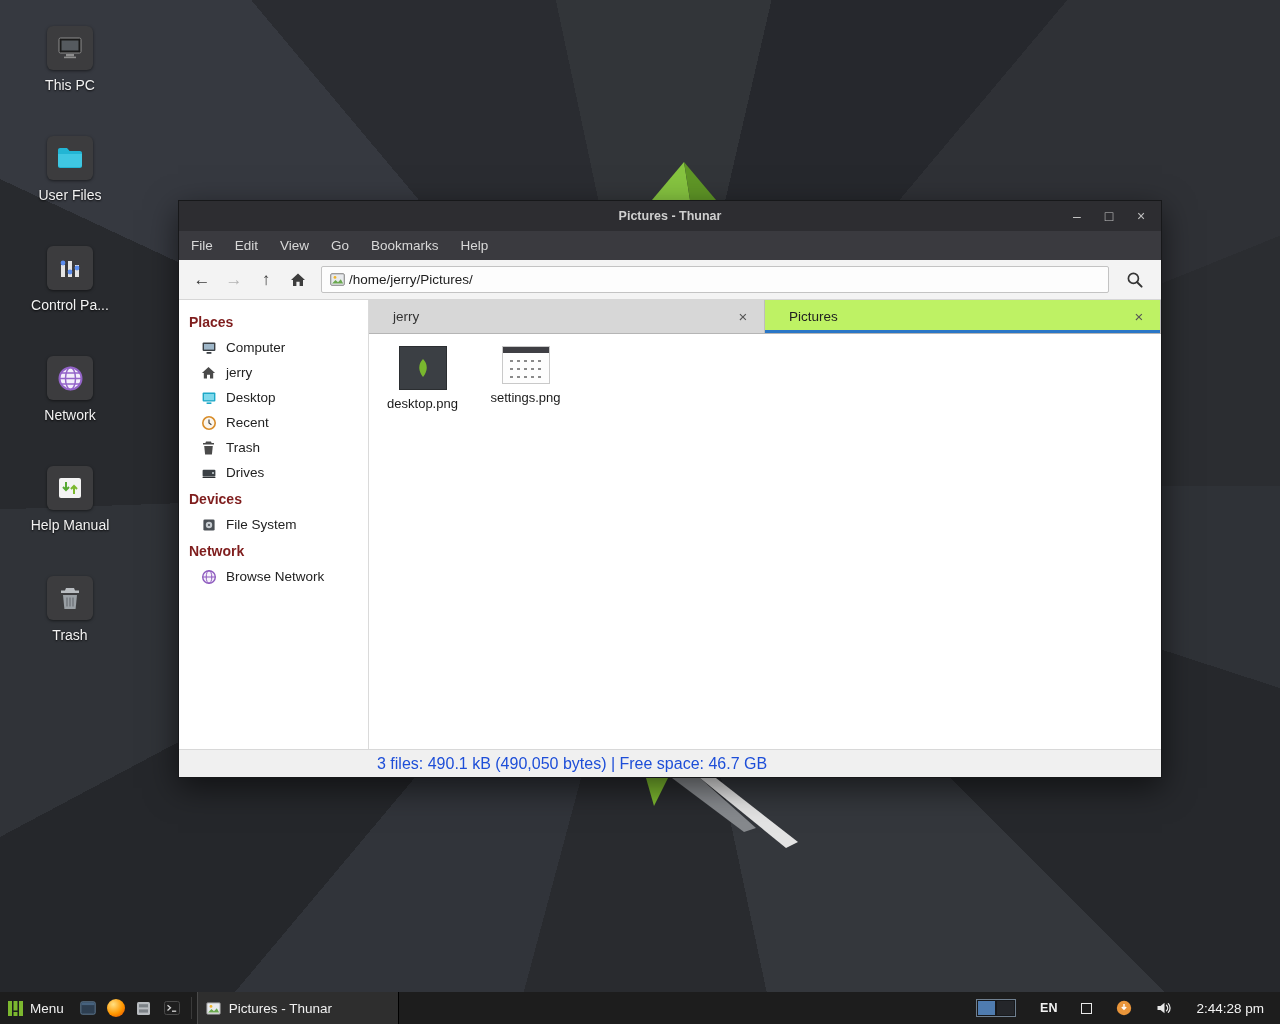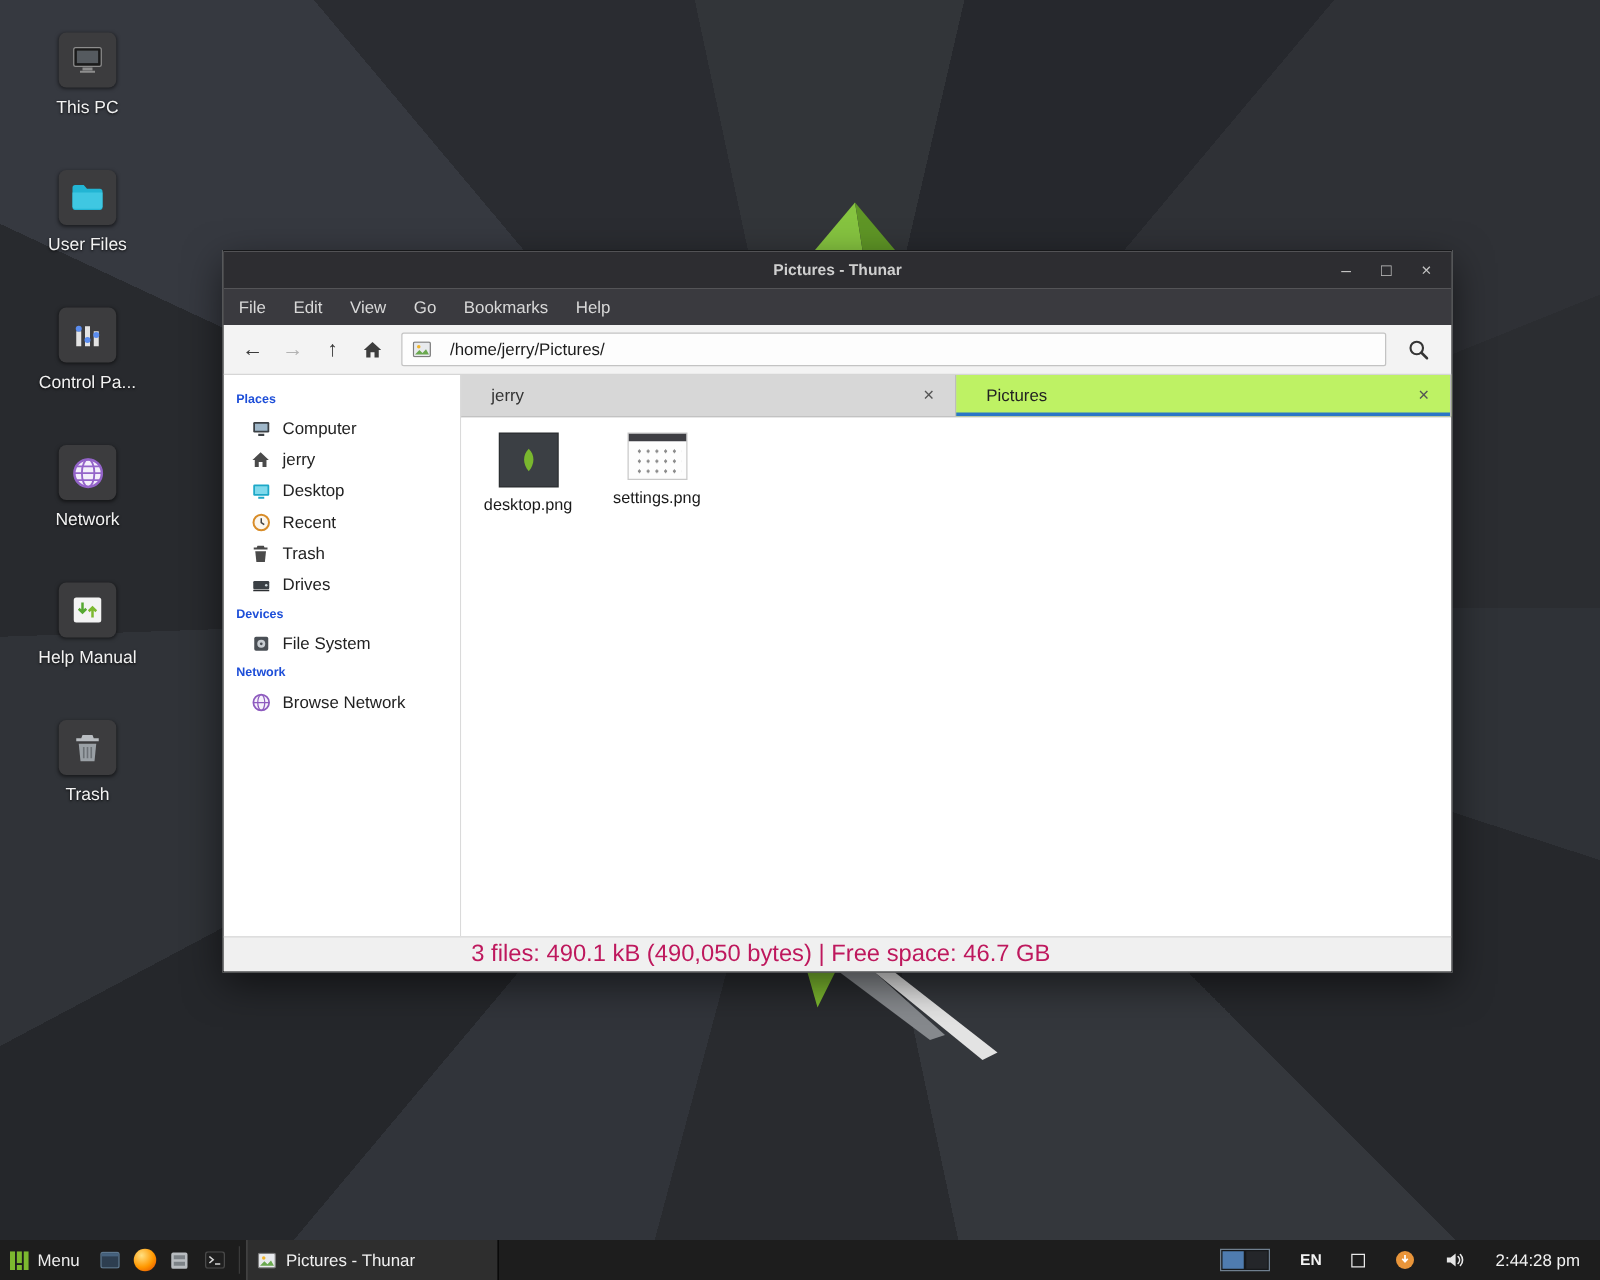--- a/index.html
+++ b/index.html
@@ -29,27 +29,27 @@
     box-shadow:0 10px 30px rgba(0,0,0,.55); }
   .titlebar { height:30px; background:#2d2d31; position:relative; display:flex; align-items:center; justify-content:center; flex:0 0 auto; }
   .title { font-size:12.5px; font-weight:bold; color:#cfcfcf; }
   .controls { position:absolute; right:4px; top:0; height:30px; display:flex; }
   .wbtn { width:32px; height:30px; display:flex; align-items:center; justify-content:center; color:#c2c2c2; font-size:14px; cursor:default; }
   .menubar { height:29px; background:#3a3a3f; display:flex; align-items:center; padding-left:1px; flex:0 0 auto; }
   .menu-item { padding:0 11px; font-size:13.5px; color:#d8d8d8; line-height:29px; }
   .toolbar { height:40px; background:#f3f3f3; border-bottom:1px solid #d6d6d6; display:flex; align-items:center; padding:0 8px; gap:2px; flex:0 0 auto; }
   .navbtn { width:30px; height:28px; display:flex; align-items:center; justify-content:center; font-size:17px; color:#3a3a3a; border-radius:3px; }
   .navbtn.disabled { color:#b3b3b3; }
-  .pathbar { flex:1; height:27px; margin:0 6px; background:#fdfdfd; border:1px solid #c3c3c3; border-radius:2px; display:flex; align-items:center; padding:0 8px; gap:15px; }
+  .pathbar { flex:1; height:27px; margin:0 6px; background:#fdfdfd; border:1px solid #c3c3c3; border-radius:2px; display:flex; align-items:center; padding:0 8px; gap:4px; }
   .path-text { font-size:13.5px; color:#1d1d1d; }
   .searchbtn { width:36px; height:28px; display:flex; align-items:center; justify-content:center; }
 
   .wbody { flex:1; display:flex; min-height:0; }
   .sidebar { width:190px; background:#ffffff; border-right:1px solid #dadada; padding-top:8px; overflow:hidden; }
-  .sb-header { font-size:10px; font-weight:bold; color:#1d4ed8; padding:6px 10px 5px 10px; }
+  .sb-header { font-size:14px; font-weight:bold; color:#7f1d1d; padding:6px 10px 5px 10px; }
   .sb-item { display:flex; align-items:center; gap:9px; padding:4px 8px 4px 21px; cursor:default; }
   .sb-label { font-size:13.5px; color:#222; }
   .sb-icon { width:17px; height:17px; display:flex; align-items:center; justify-content:center; }
 
   .rpane { flex:1; display:flex; flex-direction:column; min-width:0; }
   .tabs { height:34px; display:flex; background:#cfcfcf; border-bottom:1px solid #b5b5b5; flex:0 0 auto; }
   .tab { flex:1; display:flex; align-items:center; padding:0 12px 0 24px; font-size:13.5px; color:#333;
     background:#d7d7d7; border-right:1px solid #bdbdbd; position:relative; }
   .tab.active { background:#bef264; box-shadow:inset 0 -3px 0 #2a76c6; color:#222; }
   .tclose { margin-left:auto; color:#555; font-size:15px; width:18px; text-align:center; }
@@ -59,21 +59,21 @@
   .thumb-desktop { width:46px; height:42px; background:#3b3f44; box-shadow:0 0 0 1px #2b2e31; display:flex; align-items:center; justify-content:center; }
   .thumb-menu { width:46px; height:38px; background:#f4f4f4; position:relative; display:flex; align-items:center; }
   .thumb-menu .strip { position:absolute; left:0; top:0; bottom:0; width:5px; background:#4a4d52; }
   .thumb-menu svg { margin-left:9px; }
   .thumb-settings { width:46px; height:36px; background:#fdfdfd; display:flex; flex-direction:column; }
   .thumb-settings .bar { height:6px; background:#3e3e43; }
   .thumb-settings .grid { flex:1; margin:3px 4px; background-image:radial-gradient(#8a8a8a 1.1px, transparent 1.3px); background-size:7px 8px; background-position:1px 1px; }
   .fname { font-size:13px; color:#1a1a1a; }
 
   .statusbar { height:28px; background:#f0f0f0; border-top:1px solid #d8d8d8; display:flex; align-items:center; padding-left:198px; flex:0 0 auto; }
-  .status-text { font-size:19px; color:#be185d; }
+  .status-text { font-size:16px; color:#1d4ed8; }
 
   
   .taskbar { position:absolute; left:0; bottom:0; width:1280px; height:32px; background:#1d1d1d; display:flex; align-items:center; color:#e4e4e4; }
   .tb-menu { display:flex; align-items:center; gap:7px; padding:0 10px 0 8px; height:32px; }
   .tb-menu-label { font-size:13.5px; color:#eee; }
   .tb-launcher { width:28px; height:32px; display:flex; align-items:center; justify-content:center; }
   .ff-icon { width:18px; height:18px; border-radius:50%; background:radial-gradient(circle at 35% 30%, #ffe082, #ff9800 55%, #e65100 92%); }
   .tb-sep { width:1px; height:22px; background:#3a3a3a; margin:0 5px; }
   .tb-task { display:flex; align-items:center; gap:8px; height:32px; width:202px; padding:0 8px; background:#2e2e2e; border-left:1px solid #4a4a4a; border-right:1px solid #000; }
   .tb-task-label { font-size:13.5px; color:#f0f0f0; white-space:nowrap; overflow:hidden; }

